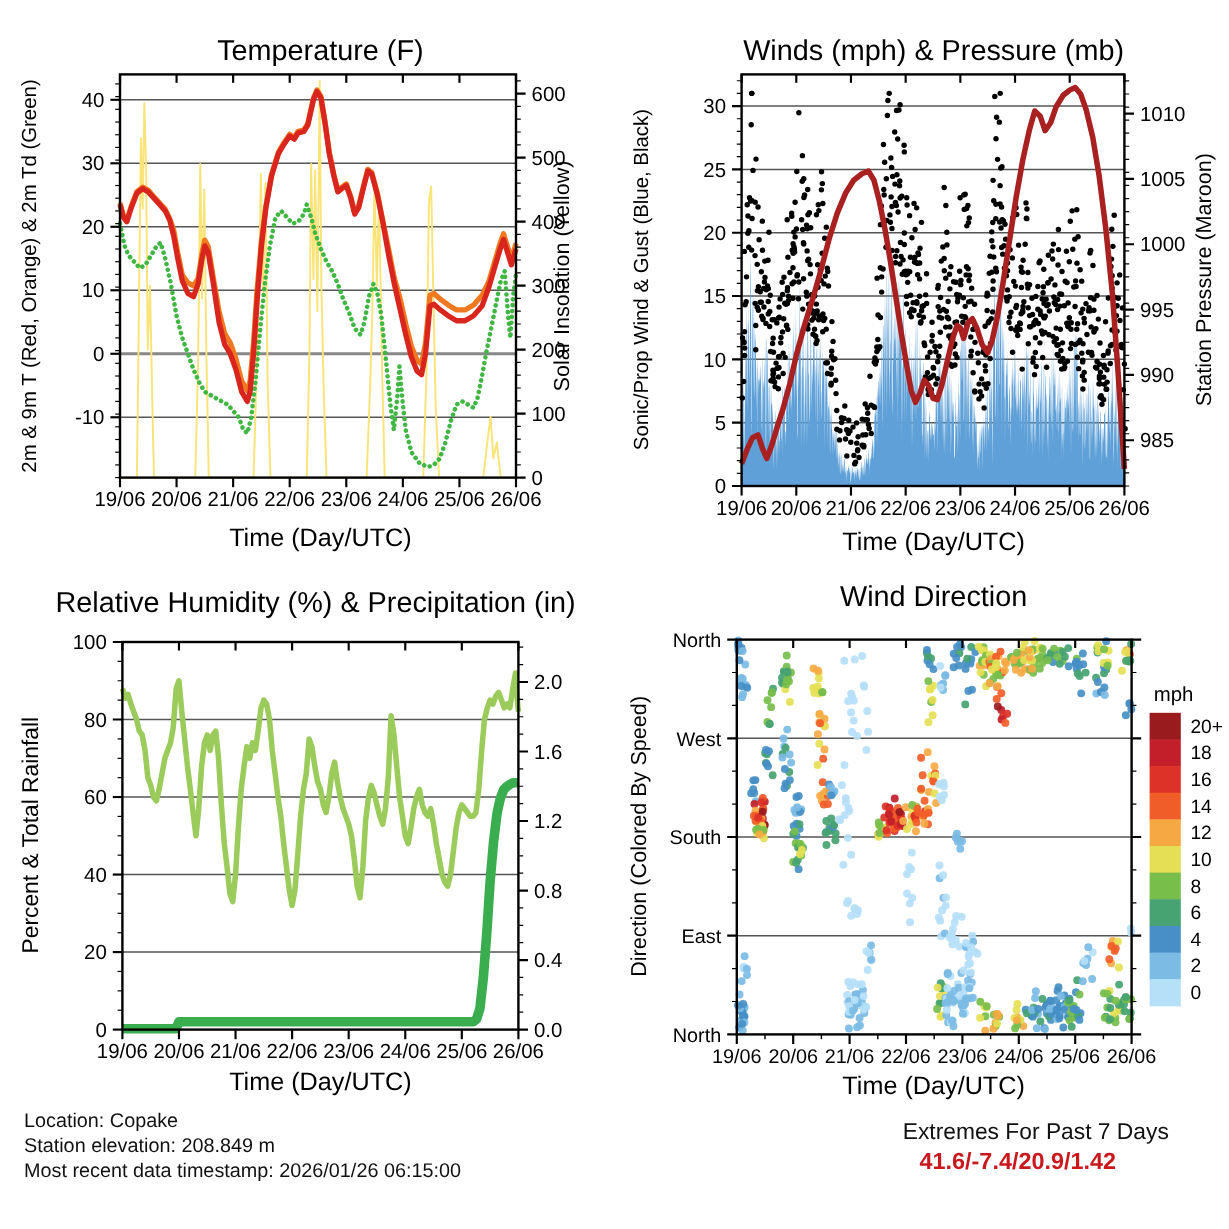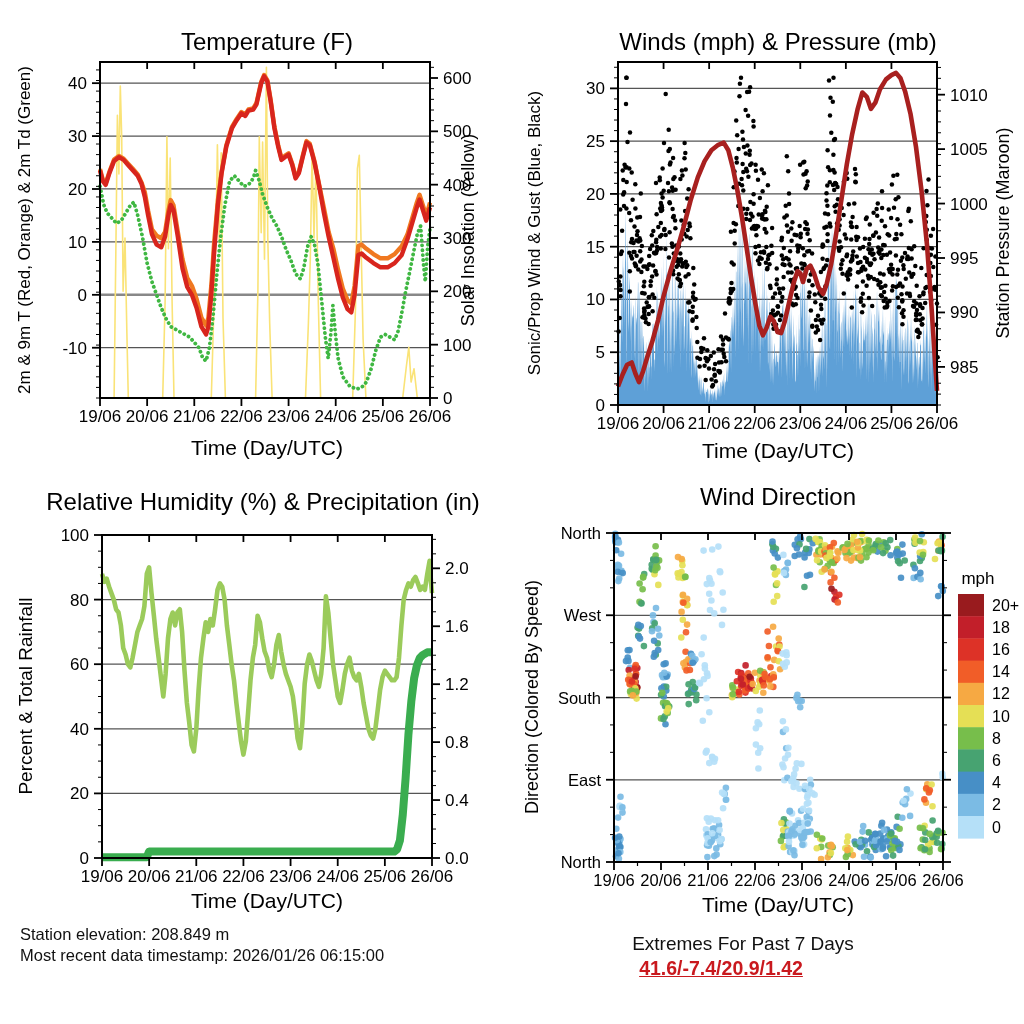--- a/index.html
+++ b/index.html
@@ -2,21 +2,21 @@
 <html><head>
 <meta charset="utf-8">
 <style>
   html,body{margin:0;padding:0;background:#fff;}
   #page{position:relative;width:1024px;height:1024px;background:#fff;
         font-family:"Liberation Sans", sans-serif;overflow:hidden;}
   .chart{position:absolute;}
   #c1{left:0;top:0;}  #c2{left:512px;top:0;}
   #c3{left:0;top:470px;} #c4{left:512px;top:470px;}
   #footer{position:absolute;left:20px;top:924px;font-size:16.5px;color:#111;line-height:21px;}
-  #extremes{position:absolute;left:512px;top:933px;width:466px;text-align:center;color:#111;}
+  #extremes{position:absolute;left:512px;top:933px;width:466px;text-align:right;color:#111;}
   #extremes .x1{font-size:19px;padding-right:4px;}
   #extremes .x2{font-size:19px;padding-right:2px;line-height:27px;}
   #extremes .x3{font-size:19.5px;font-weight:bold;padding-right:48px;line-height:27px;}
   svg text{font-family:"Liberation Sans", sans-serif;fill:#000;}
 </style>
 </head>
 <body>
 
 <div id="page">
   <svg id="c1" class="chart" width="512" height="470">
@@ -2143,21 +2143,22 @@
         <rect x="446" y="301.6" width="26" height="22.599999999999998" fill="#478FC6"></rect>
         <text x="480" y="318.20000000000005" font-size="16" text-anchor="start">4</text>
         <rect x="446" y="323.79999999999995" width="26" height="22.599999999999998" fill="#7BBBE4"></rect>
         <text x="480" y="340.4" font-size="16" text-anchor="start">2</text>
         <rect x="446" y="346" width="26" height="22.599999999999998" fill="#B5E0F8"></rect>
         <text x="480" y="362.6" font-size="16" text-anchor="start">0</text>
       </g>
     </svg>
 
   <div id="footer">
+    <div>Location: Copake</div>
     <div>Station elevation: 208.849 m</div>
     <div>Most recent data timestamp: 2026/01/26 06:15:00</div>
   </div>
 
   <div id="extremes">
     <div class="x1">Extremes For Past 7 Days</div>
-    <div class="x3" id="extremes-values" style="color: rgb(201, 25, 30); text-decoration: underline;">41.6/-7.4/20.9/1.42</div>
+    <div class="x3" id="extremes-values" style="color: rgb(201, 25, 30);">41.6/-7.4/20.9/1.42</div>
   </div>
 </div>
 
 </body></html>

